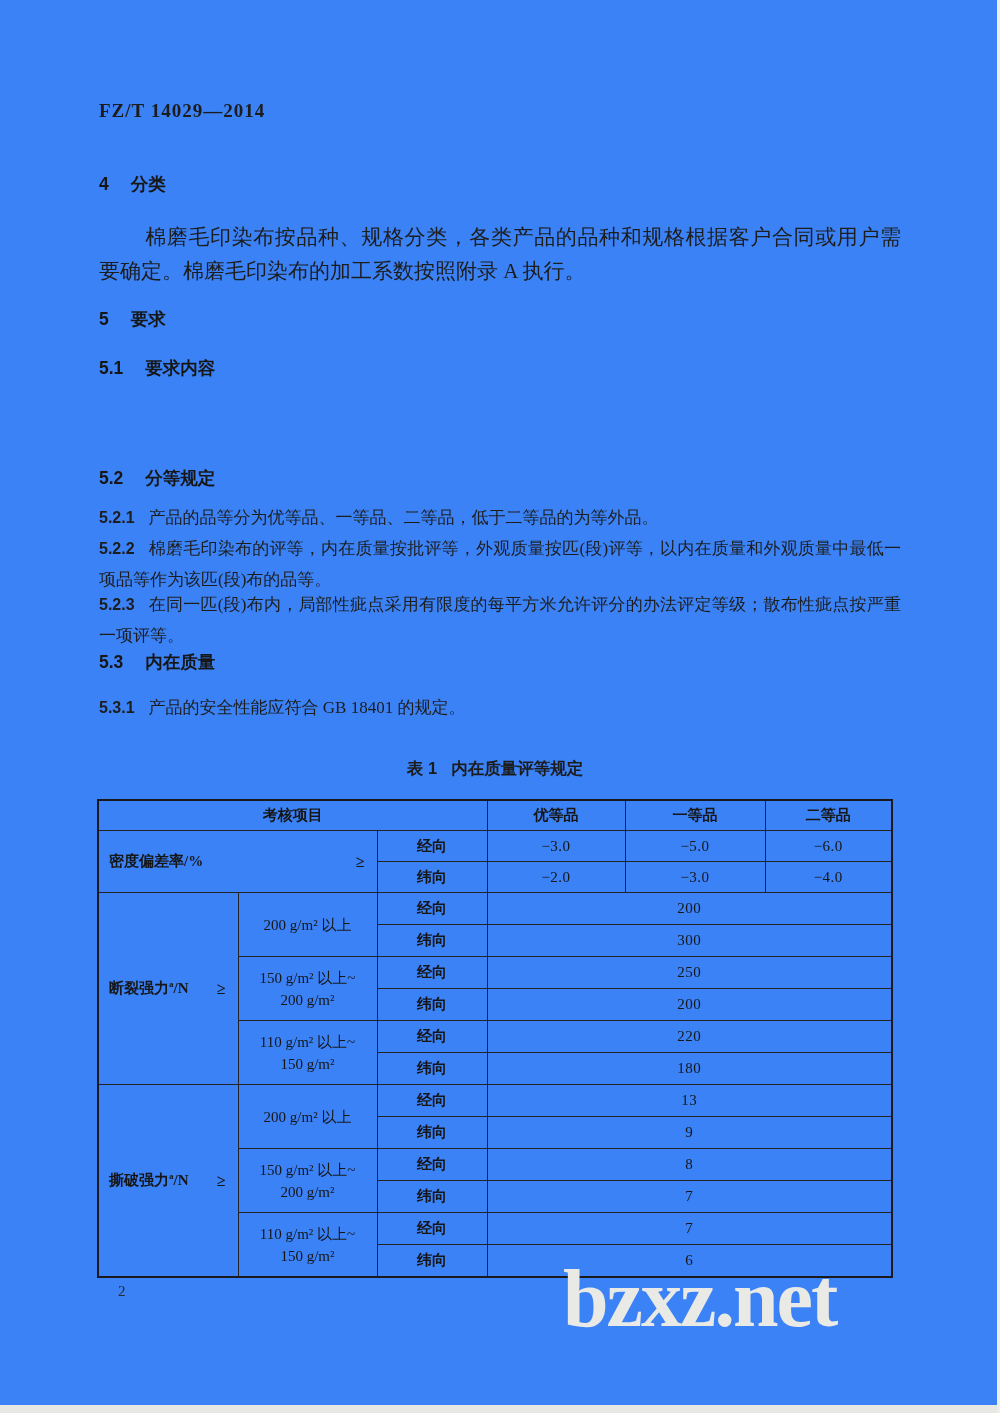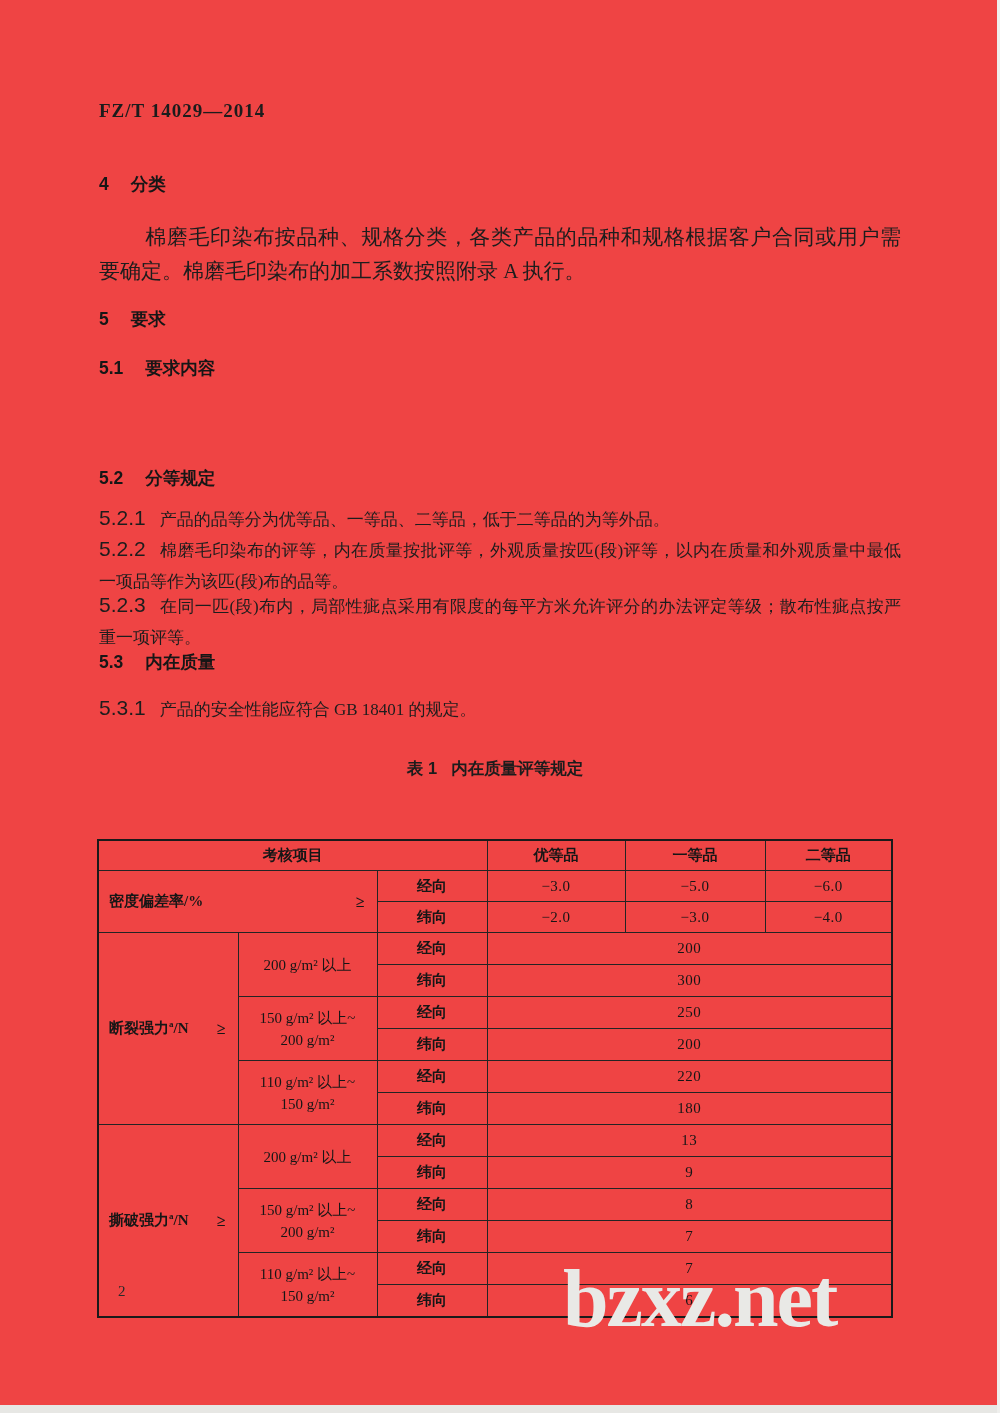--- a/index.html
+++ b/index.html
@@ -4,21 +4,21 @@
 <style>
   html,body{margin:0;padding:0;}
   body{
     width:1000px;height:1413px;
     background:#ffffff;
     font-family:"Liberation Serif","DejaVu Serif",serif;
     color:#1c1c1c;
     position:relative;
     overflow:hidden;
   }
-  .page{position:absolute;inset:0;background:#ef4444;}
+  .page{position:absolute;inset:0;background:#3b82f6;}
   .abs{position:absolute;}
 
   
   .doc-number{
     left:99px;top:100px;
     font-weight:bold;font-size:19px;letter-spacing:1px;
     font-family:"Liberation Serif","DejaVu Serif",serif;
   }
 
   
@@ -39,34 +39,34 @@
     color:#1d1d1d;
   }
   .clause{
     left:99px;width:802px;
     font-size:17px;line-height:31px;
     text-align:justify;
     color:#1d1d1d;
   }
   .cnum{
     font-family:"Liberation Sans","DejaVu Sans",sans-serif;
-    font-weight:normal;margin-right:14px;font-size:21px;
+    font-weight:bold;margin-right:14px;font-size:16px;
   }
 
   
   .tbl-title{
     left:98px;width:794px;text-align:center;
     font-weight:bold;font-size:16.5px;
     font-family:"Liberation Sans","DejaVu Sans",sans-serif;
   }
   .tbl-title .cap-no{margin-right:14px;margin-top:44px;}
 
   
   table.spec{
-    position:absolute;left:97px;top:839px;
+    position:absolute;left:97px;top:799px;
     width:794px;height:461px;
     border-collapse:collapse;table-layout:fixed;
     font-size:15px;color:#161616;
   }
   table.spec td{
     border:1px solid #242424;
     text-align:center;vertical-align:middle;
     padding:0;
     font-family:"Liberation Serif","DejaVu Serif",serif;
   }

